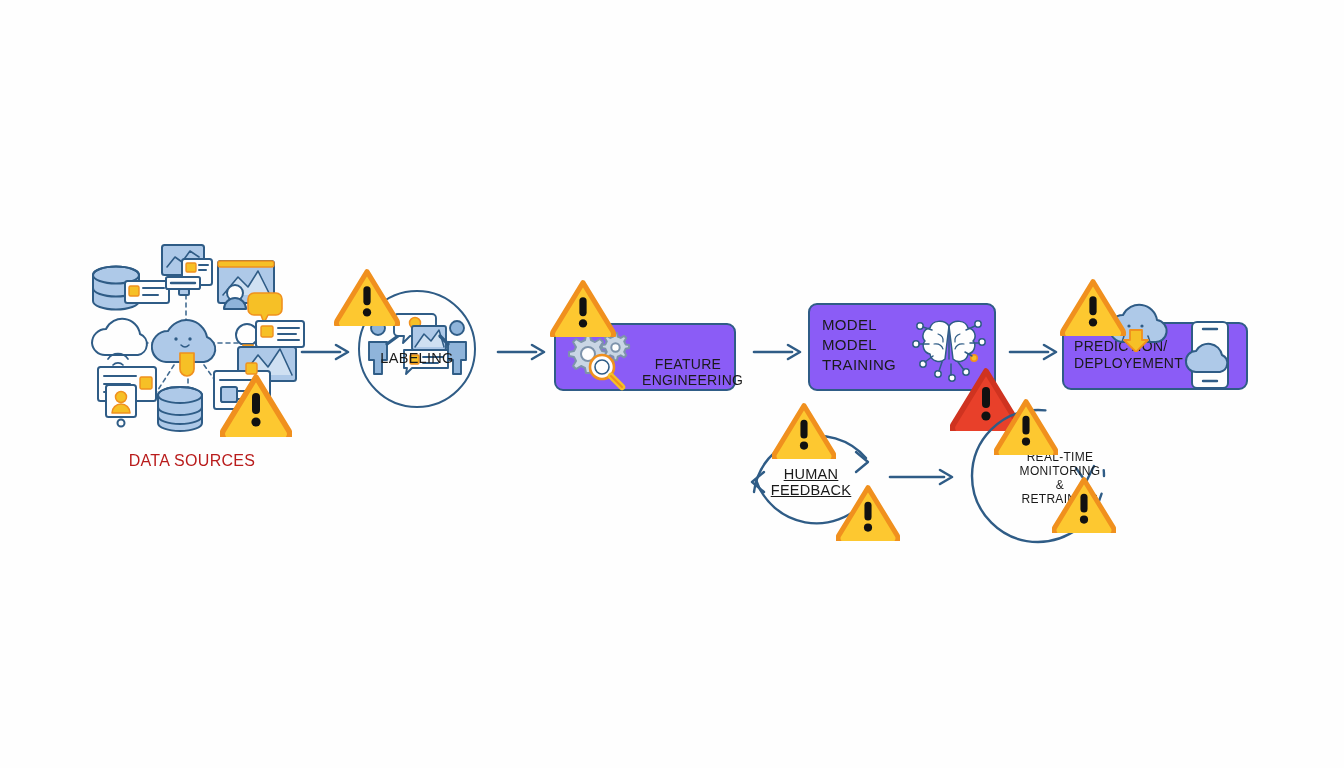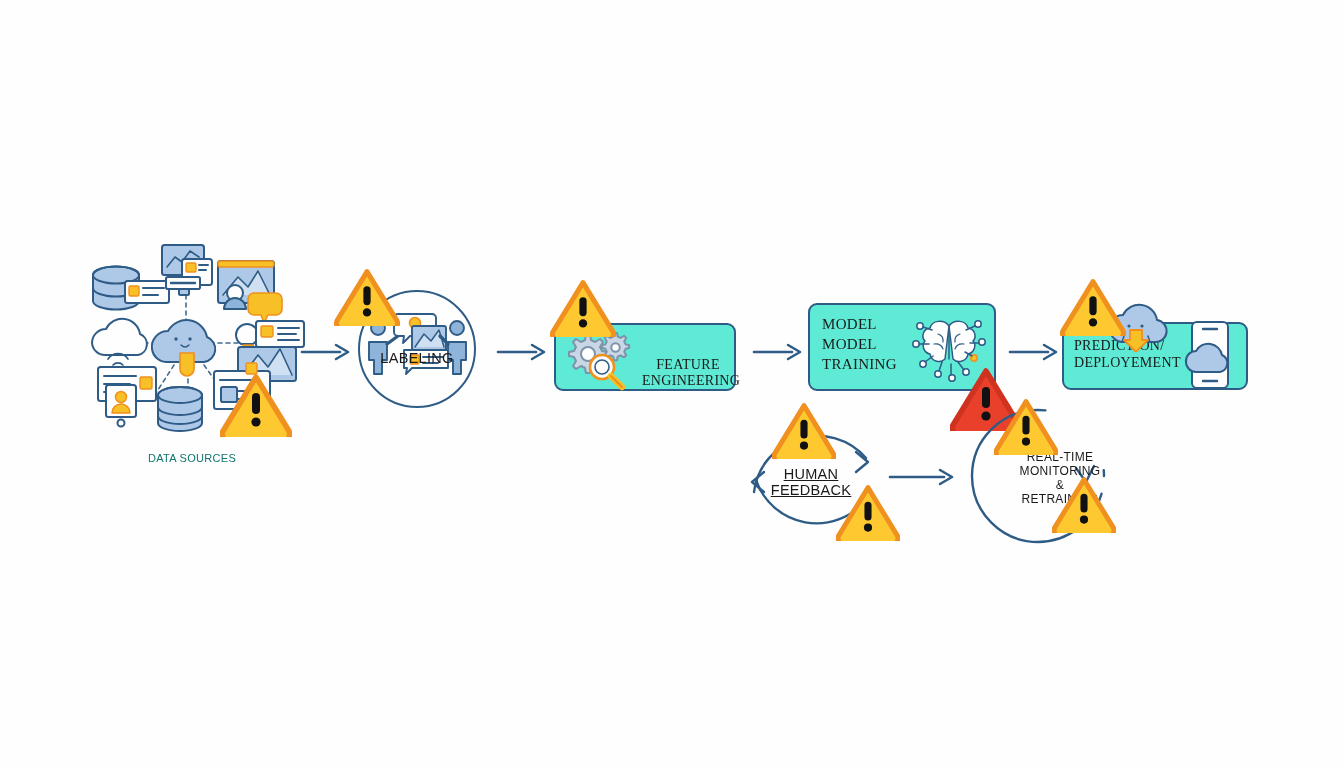--- a/index.html
+++ b/index.html
@@ -20,41 +20,40 @@
     letter-spacing: .3px;
     text-align: center;
     line-height: 1.12;
     white-space: pre-line;
   }
 
   
   #data-sources { left: 78px; top: 243px; width: 228px; height: 200px; }
   #data-sources-label {
     left: 78px; top: 452px; width: 228px;
-    font-size: 11px; color: #0f766e;
+    font-size: 16px; color: #b91c1c;
   }
 
   
   #labeling { left: 358px; top: 300px; width: 122px; height: 104px; }
   #labeling .ring {
     position: absolute; left: 0; top: -10px;
     width: 118px; height: 118px; border-radius: 50%;
     border: 2.2px solid #2f5c86; background: #fefefe;
   }
   #labeling-text {
     position: absolute; left: 0; top: 50px; width: 118px;
     font-size: 14.5px;
   }
 
   
   .pbox {
     border: 2.2px solid #2f5c86;
     border-radius: 9px;
-    background: #5eead4;
-    font-family: Liberation Serif, serif;
+    background: #8b5cf6;
   }
   #feature-eng { left: 554px; top: 323px; width: 182px; height: 68px; }
   #feature-eng-text {
     position: absolute; left: 86px; top: 32px; width: 92px;
     font-size: 14px;
   }
   #model-training { left: 808px; top: 303px; width: 188px; height: 88px; }
   #model-training-text {
     position: absolute; left: 12px; top: 10px; width: 88px;
     font-size: 15px; text-align: left; line-height: 1.33;

